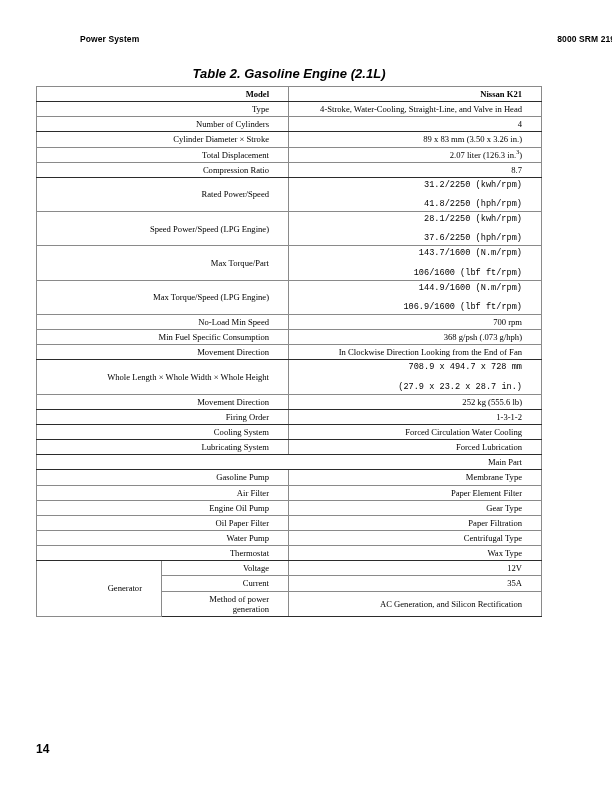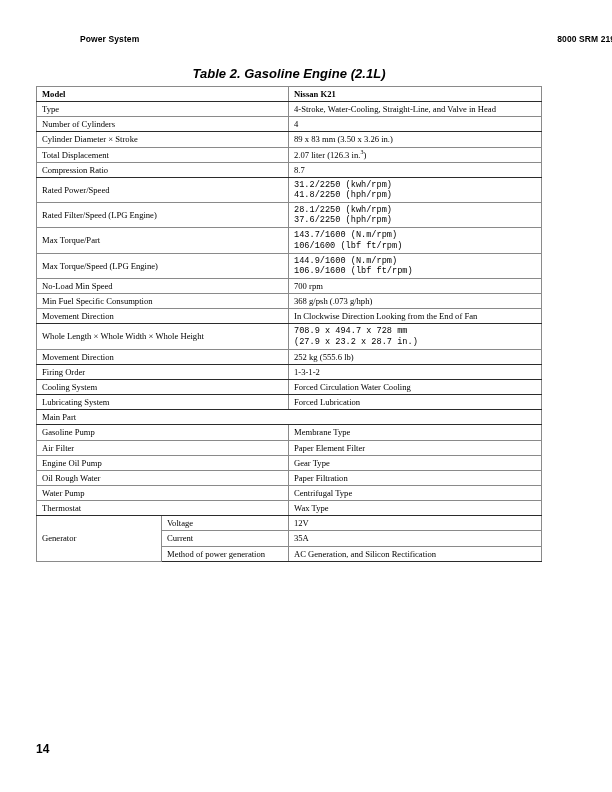--- a/index.html
+++ b/index.html
@@ -52,37 +52,37 @@
     top: 86px;
     left: 36px;
     width: 506px;
     border-collapse: collapse;
     font-size: 8.6px;
     line-height: 1.18;
     table-layout: fixed;
   }
   .spec-table td, .spec-table th {
     border: 1px solid #8a8a8a;
-    padding: 2px 5px;
-    text-align: left;
+    padding: 2px 19px;
+    text-align: right;
     vertical-align: middle;
     font-weight: normal;
   }
   .spec-table th {
     font-weight: bold;
   }
   .spec-table .outer-top { border-top: 1px solid #8a8a8a; }
   .spec-table tr.dark-bottom > td,
   .spec-table tr.dark-bottom > th { border-bottom: 1px solid #2b2b2b; }
   .col-value  { width: 253px; }
   .col-sub    { width: 127px; }
   .col-sublab { width: 125px; }
 
   .stack-line { display: block; font-family: Liberation Mono, monospace; }
-  .stack-line + .stack-line { }
+  .stack-line + .stack-line { margin-top: 9px; }
 
   sup { font-size: 6px; vertical-align: super; line-height: 0; }
 
   .section-head { font-weight: bold; }
 
   
   .page-number {
     position: absolute;
     top: 742px;
     left: 36px;
@@ -140,21 +140,21 @@
 
     <tr>
       <td colspan="2">Rated Power/Speed</td>
       <td>
         <span class="stack-line">31.2/2250 (kwh/rpm)</span>
         <span class="stack-line">41.8/2250 (hph/rpm)</span>
       </td>
     </tr>
 
     <tr>
-      <td colspan="2">Rated Filter/Speed (LPG Engine)</td>
+      <td colspan="2">Speed Power/Speed (LPG Engine)</td>
       <td>
         <span class="stack-line">28.1/2250 (kwh/rpm)</span>
         <span class="stack-line">37.6/2250 (hph/rpm)</span>
       </td>
     </tr>
 
     <tr>
       <td colspan="2">Max Torque/Part</td>
       <td>
         <span class="stack-line">143.7/1600 (N.m/rpm)</span>
@@ -223,21 +223,21 @@
     </tr>
     <tr>
       <td colspan="2">Air Filter</td>
       <td>Paper Element Filter</td>
     </tr>
     <tr>
       <td colspan="2">Engine Oil Pump</td>
       <td>Gear Type</td>
     </tr>
     <tr>
-      <td colspan="2">Oil Rough Water</td>
+      <td colspan="2">Oil Paper Filter</td>
       <td>Paper Filtration</td>
     </tr>
     <tr>
       <td colspan="2">Water Pump</td>
       <td>Centrifugal Type</td>
     </tr>
     <tr class="dark-bottom">
       <td colspan="2">Thermostat</td>
       <td>Wax Type</td>
     </tr>

